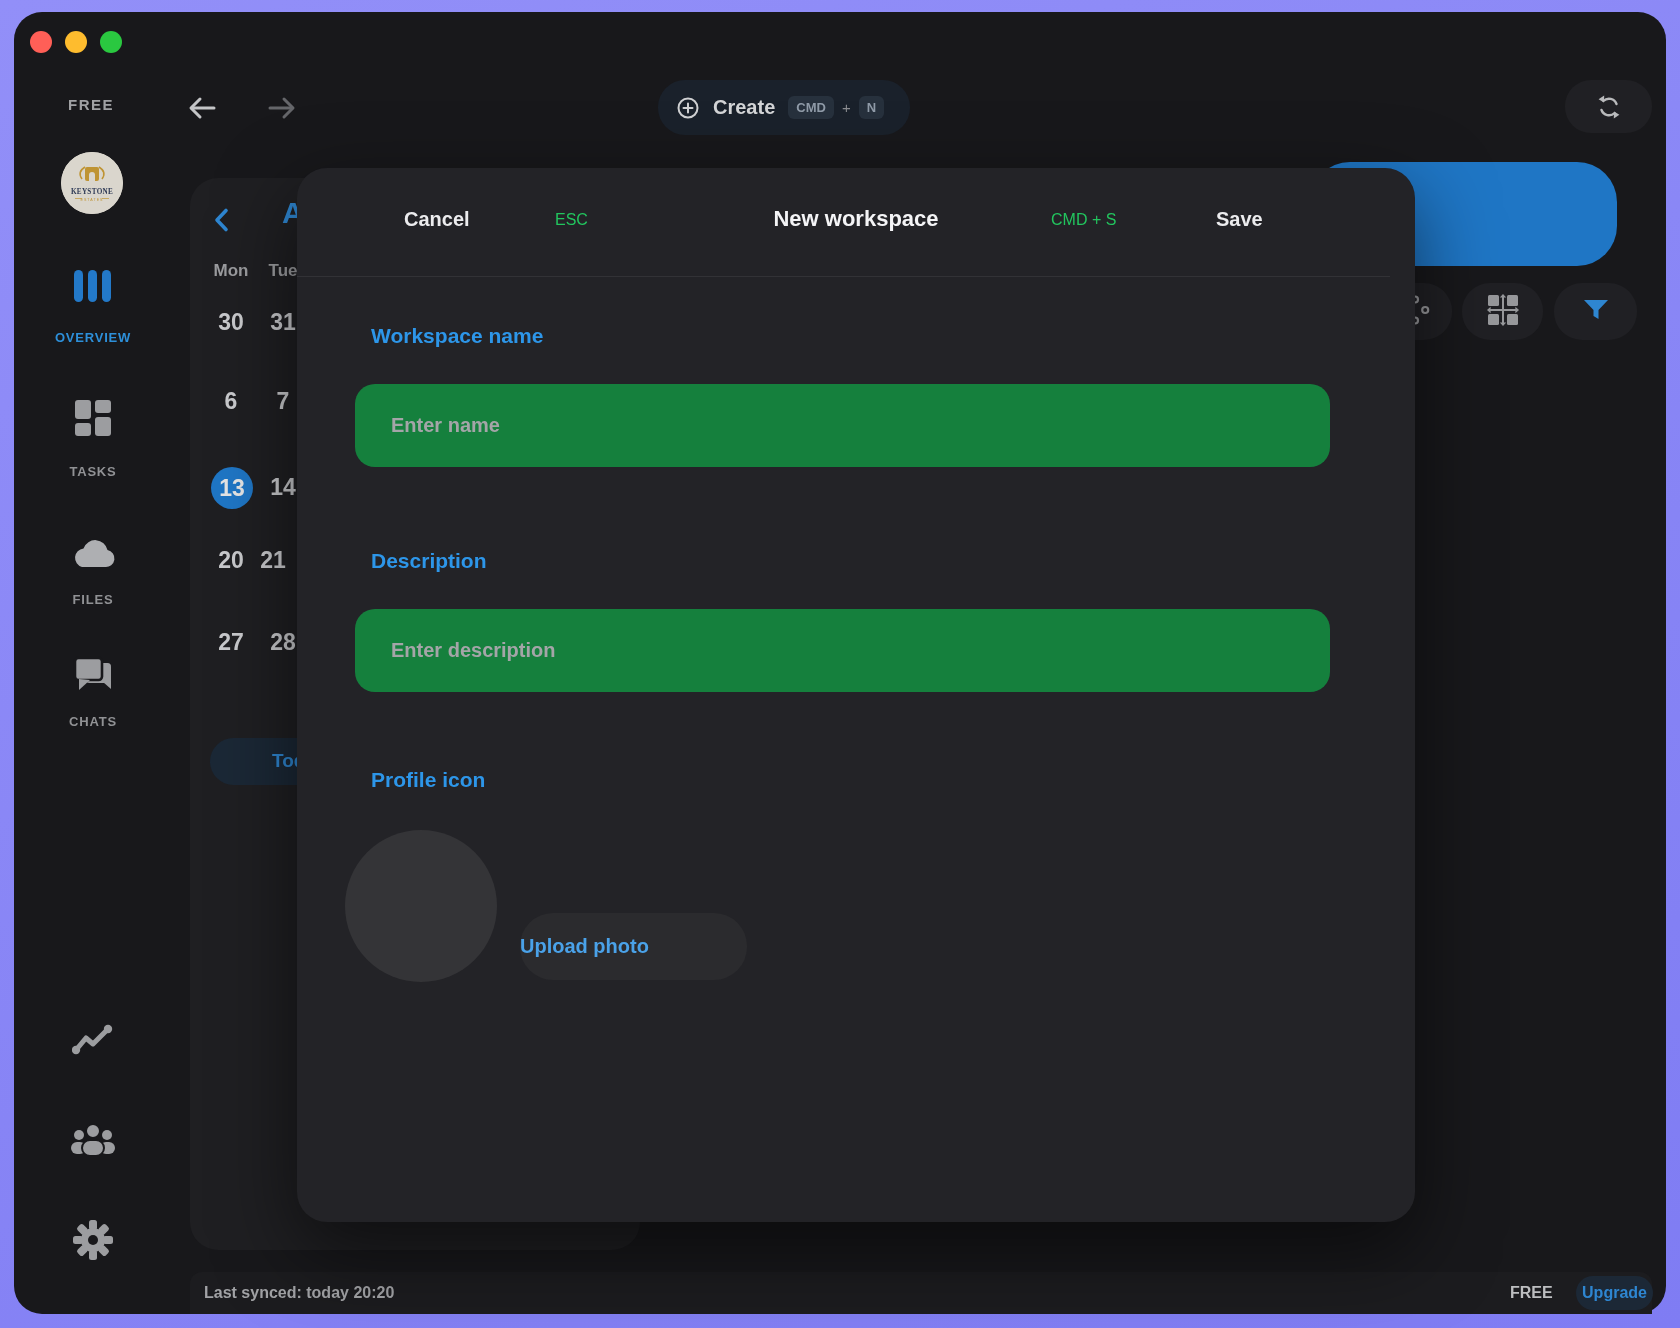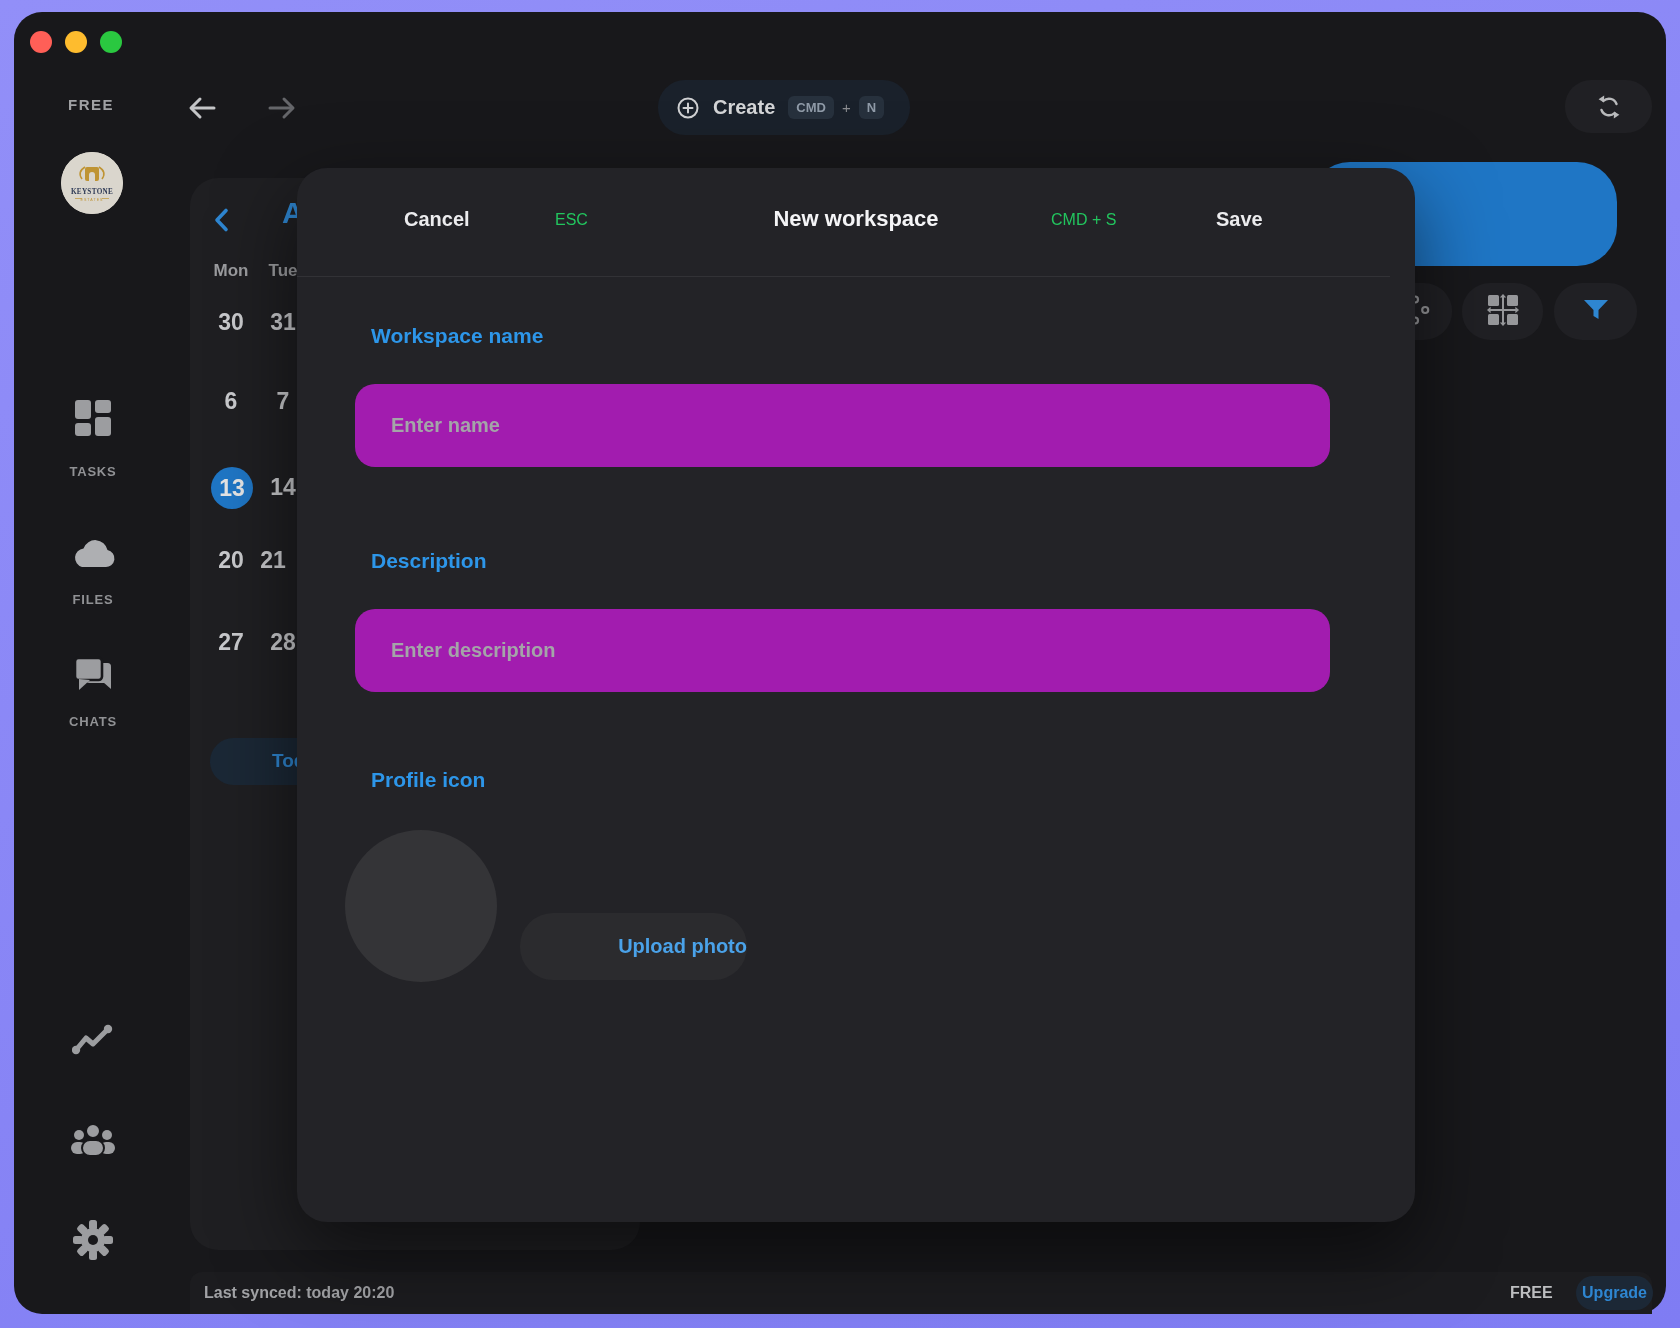--- a/index.html
+++ b/index.html
@@ -15,21 +15,21 @@
   .pill{border-radius:27px;background:#1a212b;display:flex;align-items:center;}
   .badge{background:#27313d;color:#909ba8;font-size:13px;font-weight:bold;border-radius:6px;padding:4px 8px;}
   .panel{background:#1f1f22;border-radius:28px;}
   .cal-num{font-size:23px;font-weight:bold;color:#c9cacd;text-align:center;width:50px;}
   .cal-wd{font-size:17px;font-weight:bold;color:#9b9c9f;text-align:center;width:50px;}
   .icon-pill{width:83px;height:57px;border-radius:28px;background:#202024;display:flex;align-items:center;justify-content:center;}
   .modal{left:297px;top:168px;width:1093px;height:1054px;background:#232327;border-radius:30px;box-shadow:0 28px 80px rgba(0,0,0,.55);z-index:10;padding-left:25px;}
   .mh-btn{font-size:20px;font-weight:bold;color:#ececee;}
   .mh-kbd{font-size:16px;color:#22c55e;}
   .m-label{font-size:21px;font-weight:bold;color:#2d96e9;}
-  .field{position:absolute;left:58px;width:975px;height:83px;background:#a21caf;border:none;border-radius:20px;
+  .field{position:absolute;left:58px;width:975px;height:83px;background:#15803d;border:none;border-radius:20px;
          color:#e8e8ea;font-size:20px;font-weight:bold;padding:0 0 0 36px;box-sizing:border-box;outline:none;
          font-family:"Liberation Sans",sans-serif;}
   .field::placeholder{color:#a4a5a8;opacity:1;}
   .statusbar{left:190px;top:1272px;width:1462px;height:42px;background:#1c1c1f;border-radius:12px 12px 0 0;}
   .upgrade-pill{background:#1c2836;border-radius:17px;color:#2e86d1;font-size:16px;font-weight:bold;
                 display:flex;align-items:center;justify-content:center;}
 </style>
 </head>
 <body>
 
@@ -49,20 +49,30 @@
       <path d="M28 29 v-6 a3 3 0 0 1 6 0 v6 Z" fill="#dad6cd"></path>
       <path d="M21 27 q-5 -7 3 -12" stroke="#bf9434" stroke-width="1.6" fill="none"></path>
       <path d="M41 27 q5 -7 -3 -12" stroke="#bf9434" stroke-width="1.6" fill="none"></path>
       <text x="31" y="41.5" font-size="7.2" font-family="Liberation Serif, serif" font-weight="bold" fill="#2e3a56" text-anchor="middle" letter-spacing="0.3">KEYSTONE</text>
       <line x1="14" y1="46.5" x2="21" y2="46.5" stroke="#bf9434" stroke-width="0.7"></line>
       <line x1="41" y1="46.5" x2="48" y2="46.5" stroke="#bf9434" stroke-width="0.7"></line>
       <text x="31" y="48.5" font-size="3.6" fill="#bf9434" text-anchor="middle" letter-spacing="1">ESTATES</text>
     </svg>
   </div>
 
+  <div class="abs" style="left:33px;top:270px;width:120px;">
+    <div style="display:flex;justify-content:center;">
+      <svg width="38" height="32" viewBox="0 0 38 32">
+          <rect x="0" y="0" width="9" height="32" rx="4.5" fill="#2379c9"></rect>
+          <rect x="14" y="0" width="9" height="32" rx="4.5" fill="#2379c9"></rect>
+          <rect x="28" y="0" width="9" height="32" rx="4.5" fill="#2379c9"></rect>
+        </svg>
+    </div>
+    <div class="nav-label active" style="margin-top:28px;">OVERVIEW</div>
+  </div>
 
   <div class="abs" style="left:33px;top:400px;width:120px;">
     <div style="display:flex;justify-content:center;">
       <svg width="36" height="36" viewBox="0 0 36 36" fill="#9c9da0">
           <rect x="0" y="0" width="16" height="19" rx="3"></rect>
           <rect x="20" y="0" width="16" height="13" rx="3"></rect>
           <rect x="0" y="23" width="16" height="13" rx="3"></rect>
           <rect x="20" y="17" width="16" height="19" rx="3"></rect>
         </svg>
     </div>
@@ -257,17 +267,17 @@
     <div class="abs" style="left:0;top:108px;width:1093px;height:1px;background:rgba(255,255,255,0.07);"></div>
 
     <div class="abs m-label" style="left:74px;top:156px;">Workspace name</div>
     <input class="field" style="top: 216px;" placeholder="Enter name">
 
     <div class="abs m-label" style="left:74px;top:381px;">Description</div>
     <input class="field" style="top: 441px;" placeholder="Enter description">
 
     <div class="abs m-label" style="left:74px;top:600px;">Profile icon</div>
     <div class="abs" style="left:48px;top:662px;width:152px;height:152px;border-radius:50%;background:#343437;"></div>
-    <div class="abs" style="left:223px;top:745px;width:227px;height:67px;border-radius:33px;background:#2b2b2e;display:flex;align-items:center;justify-content:flex-end;">
+    <div class="abs" style="left:223px;top:745px;width:227px;height:67px;border-radius:33px;background:#2b2b2e;display:flex;align-items:center;justify-content:flex-start;">
       <span style="font-size:20px;font-weight:bold;color:#4aa2e9;">Upload photo</span>
     </div>
   </div>
 </div>
 
 </body></html>

